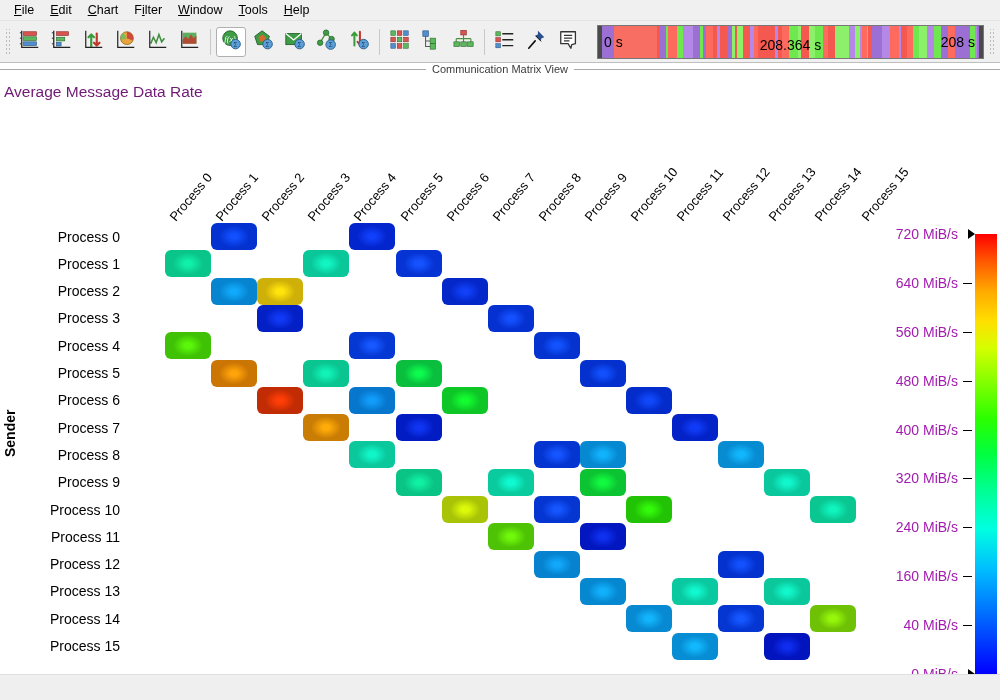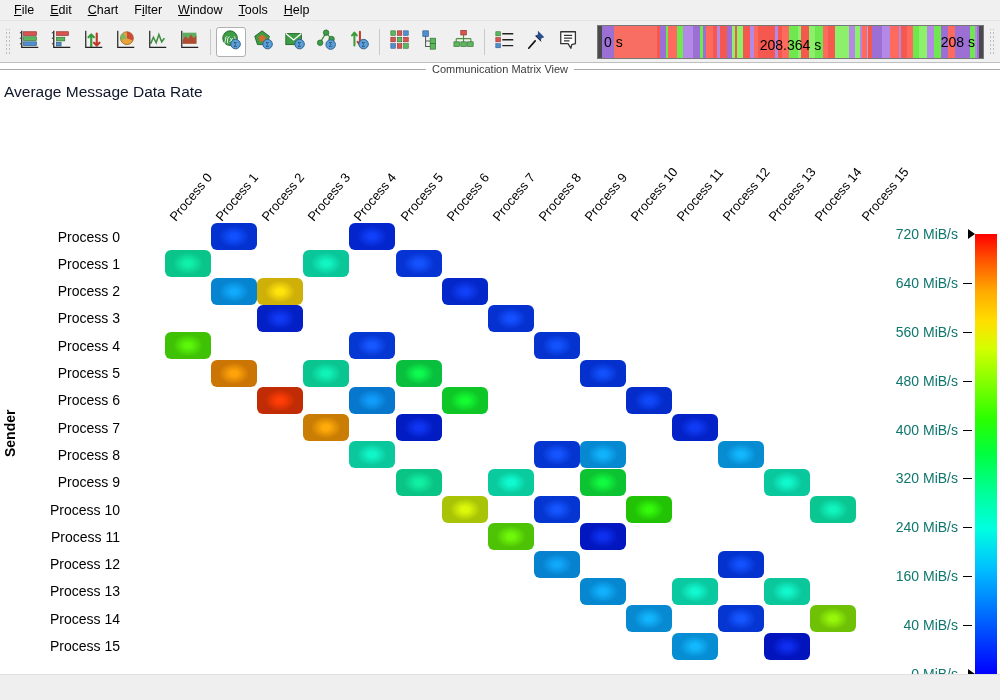--- a/index.html
+++ b/index.html
@@ -132,21 +132,21 @@
   #chart {
     position: relative;
     width: 1000px;
     height: 590px;
     background: #ffffff;
   }
   #chart-title {
     position: absolute;
     left: 4px; top: 6px;
     font-size: 15.5px;
-    color: #0f172a;
+    color: #701a75;
   }
   #receiver-title {
     position: absolute;
     left: 0; right: 0;
     top: 36px;
     text-align: center;
     font-size: 14.5px;
     font-weight: bold;
     color: #000;
     width: 940px;
@@ -221,21 +221,21 @@
   .cb-tick {
     position: absolute;
     left: 963px;
     width: 9px;
     border-top: 1px solid #000;
   }
   .cb-label {
     position: absolute;
     right: 42px;
     font-size: 14px;
-    color: #0f766e;
+    color: #a21caf;
     white-space: nowrap;
     text-align: right;
     transform: translateY(-50%);
   }
 
   
   #statusbar {
     position: absolute;
     left: 0; bottom: 0;
     width: 1000px; height: 26px;

